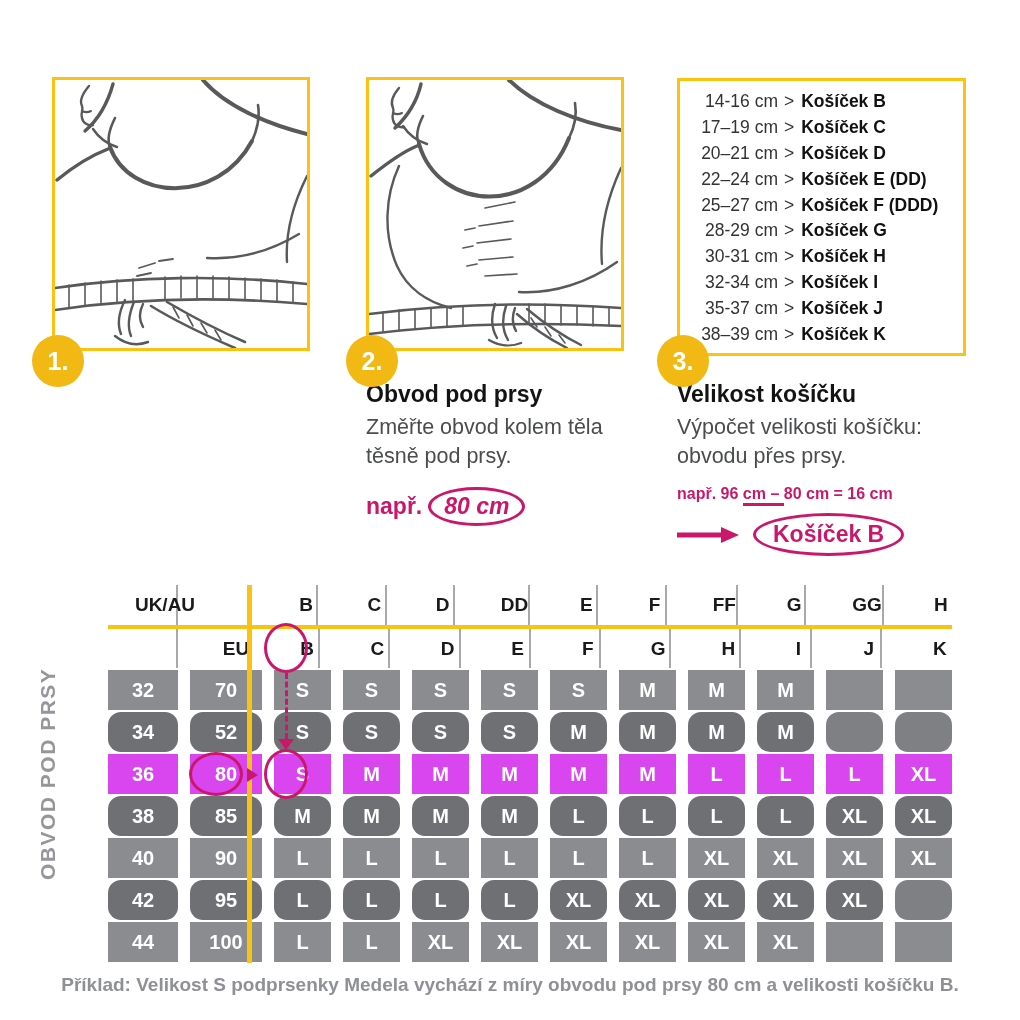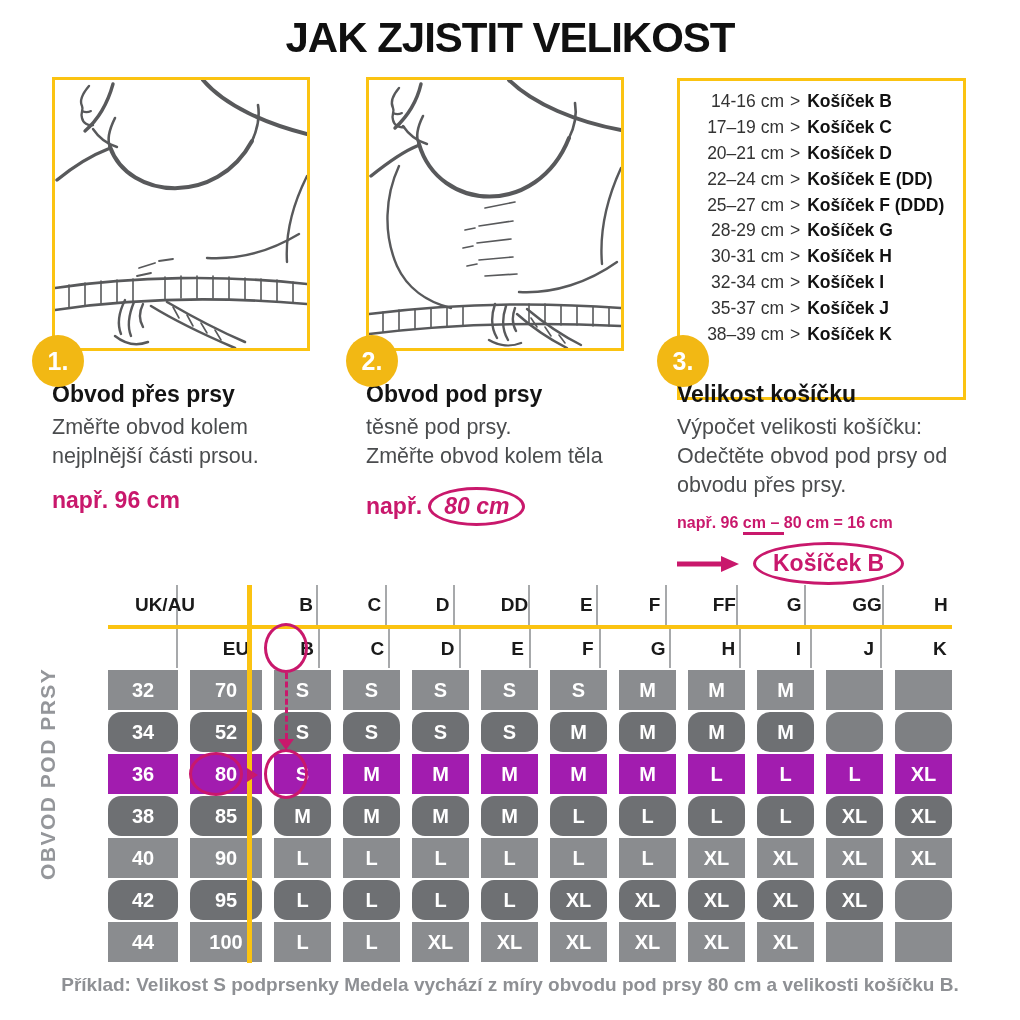--- a/index.html
+++ b/index.html
@@ -10,21 +10,21 @@
   }
   
   .title {
     position:absolute; top:14px; left:0; width:100%; text-align:center;
     font-size:42px; font-weight:900; letter-spacing:-1px; color:#101010;
   }
   
   .step-box { position:absolute; border:3px solid #FBC311; background:#fff; }
   #box1 { left:52px;  top:77px; width:258px; height:274px; }
   #box2 { left:366px; top:77px; width:258px; height:274px; }
-  #box3 { left:677px; top:78px; width:289px; height:322px; padding:10px 0 0 16px; }
+  #box3 { left:677px; top:78px; width:289px; height:278px; padding:10px 0 0 10px; }
   .step-box svg { width:100%; height:100%; display:block; }
 
   .badge {
     position:absolute; width:52px; height:52px; border-radius:50%;
     background:#F2B814; color:#fff; font-weight:bold; font-size:25px;
     display:flex; align-items:center; justify-content:center; top:335px; z-index:4;
   }
   #badge1 { left:32px; } #badge2 { left:346px; } #badge3 { left:657px; }
 
   
@@ -69,21 +69,21 @@
   .trow {
     display:grid; grid-template-columns:70px 72px repeat(10,1fr);
     column-gap:12px; height:40px; margin-top:2px;
   }
   .cell {
     display:flex; align-items:center; justify-content:center;
     font-size:20px; font-weight:bold; color:#fff;
   }
   .row-med  .cell { background:#8A8C8F; }
   .row-dark .cell { background:#6E7073;border-radius:13px; }
-  .row-light .cell { background:#a21caf; }
+  .row-light .cell { background:#d946ef; }
   .row-dark .cell.empty { background:#7E8083; }
   .vline { position:absolute; left:139px; top:0; width:5px; height:378px; background:#FBC311; z-index:3; }
 
   
   .tbl-ellipse { position:absolute; border:3px solid #C9186C; border-radius:50%; z-index:6; }
   #ellipse-b  { left:156px; top:38px;  width:44px; height:50px; }
   #ellipse-s  { left:156px; top:164px; width:44px; height:50px; }
   #ellipse-80 { left:81px;  top:167px; width:54px; height:44px; }
   #dash-arrow { position:absolute; left:177px; top:88px; height:66px; width:0;
                 border-left:3px dashed #C9186C; z-index:6; }
@@ -105,21 +105,20 @@
     position:absolute; left:58px; top:974px; width:904px; text-align:center;
     font-size:19px; font-weight:bold; color:#8E9094;
   }
   .ill { stroke:#58595B; fill:none; stroke-linecap:round; stroke-linejoin:round; }
 </style>
 </head>
 <body>
 
 <div class="page">
 
-  <div class="title">JAK ZJISTIT VELIKOST</div>
 
   <div class="step-box" id="box1">
     <svg viewBox="0 0 252 268">
       <g class="ill" stroke-width="3">
         <path d="M34,6 C28,13 24,20 27,26 C29,30 25,33 27,38 C28,43 33,46 38,45" stroke-width="2.4"></path>
         <path d="M27,31 C31,33 34,32 36,31" stroke-width="2"></path>
         <path d="M58,4 C53,22 45,38 30,51" stroke-width="3.4"></path>
         <path d="M38,49 C44,58 52,64 62,67" stroke-width="2.4"></path>
         <path d="M148,0 C170,26 212,44 252,54" stroke-width="4"></path>
         <path d="M60,38 C54,50 52,60 55,67" stroke-width="2.6"></path>
@@ -221,40 +220,33 @@
           <span class="cup-gt">&gt;</span>
           <span class="cup-name">Košíček K</span>
         </div>
       </div>
   </div>
 
   <div class="badge" id="badge1">1.</div>
   <div class="badge" id="badge2">2.</div>
   <div class="badge" id="badge3">3.</div>
 
-  <div class="step-text" id="stext1">
-    <div class="step-heading">Obvod přes prsy</div>
-    <div class="step-line">Změřte obvod kolem</div>
-    <div class="step-line">nejplnější části prsou.</div>
-    <div class="example">např. 96 cm</div>
-  </div>
 
   <div class="step-text" id="stext2">
     <div class="step-heading">Obvod pod prsy</div>
+    <div class="step-line">Změřte obvod kolem těla</div>
     <div class="step-line">těsně pod prsy.</div>
-    <div class="step-line">Změřte obvod kolem těla</div>
     <div class="example">
       <span>např.</span><span class="pink-ellipse">80 cm</span>
     </div>
   </div>
 
   <div class="step-text" id="stext3">
     <div class="step-heading">Velikost košíčku</div>
     <div class="step-line">Výpočet velikosti košíčku:</div>
-    <div class="step-line">Odečtěte obvod pod prsy od</div>
     <div class="step-line">obvodu přes prsy.</div>
     <div class="formula">
       <span>např. 96 </span><span class="und">cm – </span><span>80 cm = 16 cm</span>
     </div>
     <div class="result-row">
       <svg width="62" height="18" viewBox="0 0 62 18">
         <line x1="0" y1="9" x2="46" y2="9" stroke="#C9186C" stroke-width="5"></line>
         <polygon points="44,1 62,9 44,17" fill="#C9186C"></polygon>
       </svg>
       <span class="result-ellipse">Košíček B</span>

